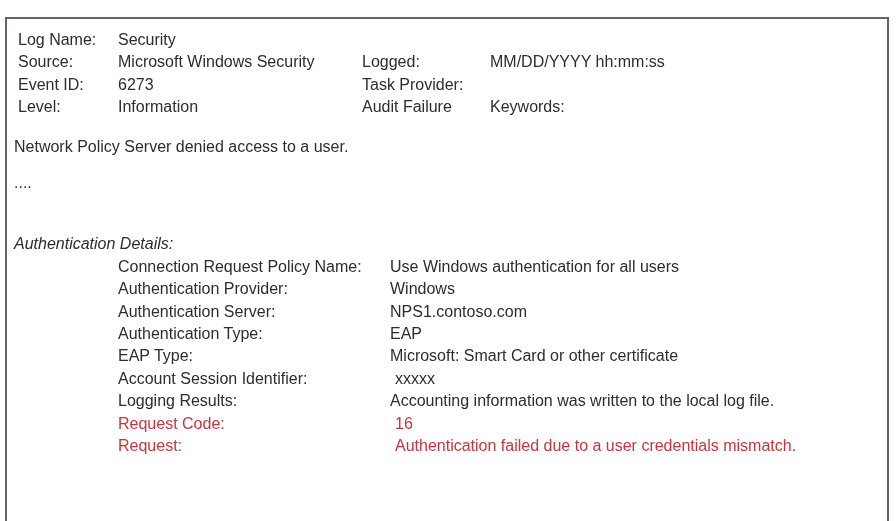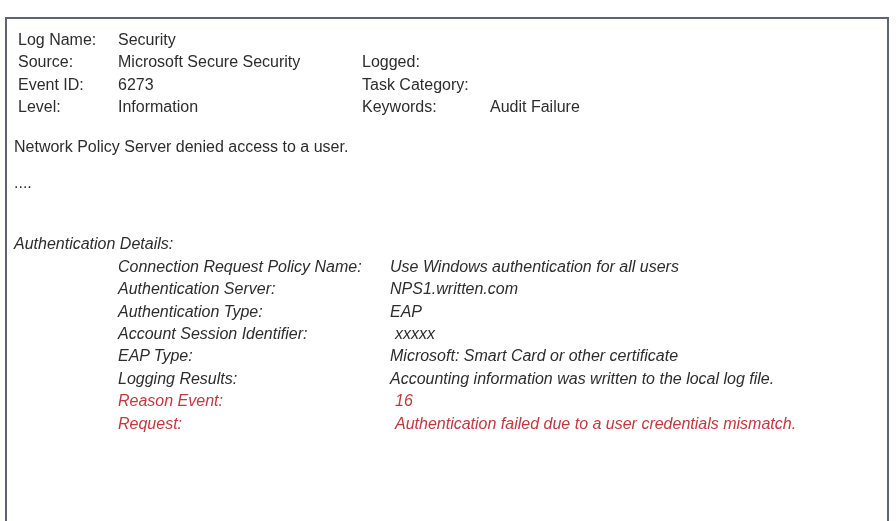--- a/index.html
+++ b/index.html
@@ -47,21 +47,20 @@
   .auth-heading {
     margin-top: 39px;
     white-space: nowrap;
     font-style: italic;
   }
   .drow {
     display: grid;
     grid-template-columns: 272px auto;
     padding-left: 104px;
     white-space: nowrap;
-    font-style: italic;
   }
   .red { color: var(--red); }
   .red-indent { padding-left: 5px; }
   .overflow-line {
     margin-left: -6px;
     color: var(--red);
     white-space: nowrap;
   }
 </style>
 </head>
@@ -71,71 +70,76 @@
 
   <div>
     <div class="hrow">
       <span>Log Name:</span>
       <span>Security</span>
       <span></span>
       <span></span>
     </div>
     <div class="hrow">
       <span>Source:</span>
-      <span>Microsoft Secure Security</span>
+      <span>Microsoft Windows Security</span>
       <span>Logged:</span>
+      <span>MM/DD/YYYY hh:mm:ss</span>
     </div>
     <div class="hrow">
       <span>Event ID:</span>
       <span>6273</span>
-      <span>Task Category:</span>
+      <span>Task Provider:</span>
     </div>
     <div class="hrow">
       <span>Level:</span>
       <span>Information</span>
+      <span>Audit Failure</span>
       <span>Keywords:</span>
-      <span>Audit Failure</span>
     </div>
   </div>
 
   <div class="desc">Network Policy Server denied access to a user.</div>
 
   <div class="ellipsis">....</div>
 
   <div class="auth-heading">Authentication Details:</div>
 
   <div>
     <div class="drow">
       <span>Connection Request Policy Name:</span>
       <span>Use Windows authentication for all users</span>
     </div>
     <div class="drow">
     </div>
     <div class="drow">
+      <span>Authentication Provider:</span>
+      <span>Windows</span>
+    </div>
+    <div class="drow">
       <span>Authentication Server:</span>
-      <span>NPS1.written.com</span>
+      <span>NPS1.contoso.com</span>
     </div>
     <div class="drow">
       <span>Authentication Type:</span>
       <span>EAP</span>
     </div>
     <div class="drow">
+      <span>EAP Type:</span>
+      <span>Microsoft: Smart Card or other certificate</span>
+    </div>
+    <div class="drow">
       <span>Account Session Identifier:</span>
       <span class="red-indent">xxxxx</span>
-    </div>
-    <div class="drow">
-      <span>EAP Type:</span>
-      <span>Microsoft: Smart Card or other certificate</span>
     </div>
     <div class="drow">
       <span>Logging Results:</span>
       <span>Accounting information was written to the local log file.</span>
     </div>
     <div class="drow red">
-      <span>Reason Event:</span>
+      <span>Request Code:</span>
       <span class="red-indent">16</span>
     </div>
     <div class="drow red">
       <span>Request:</span>
       <span class="red-indent">Authentication failed due to a user credentials mismatch.</span>
     </div>
   </div>
 
 
 </div>

